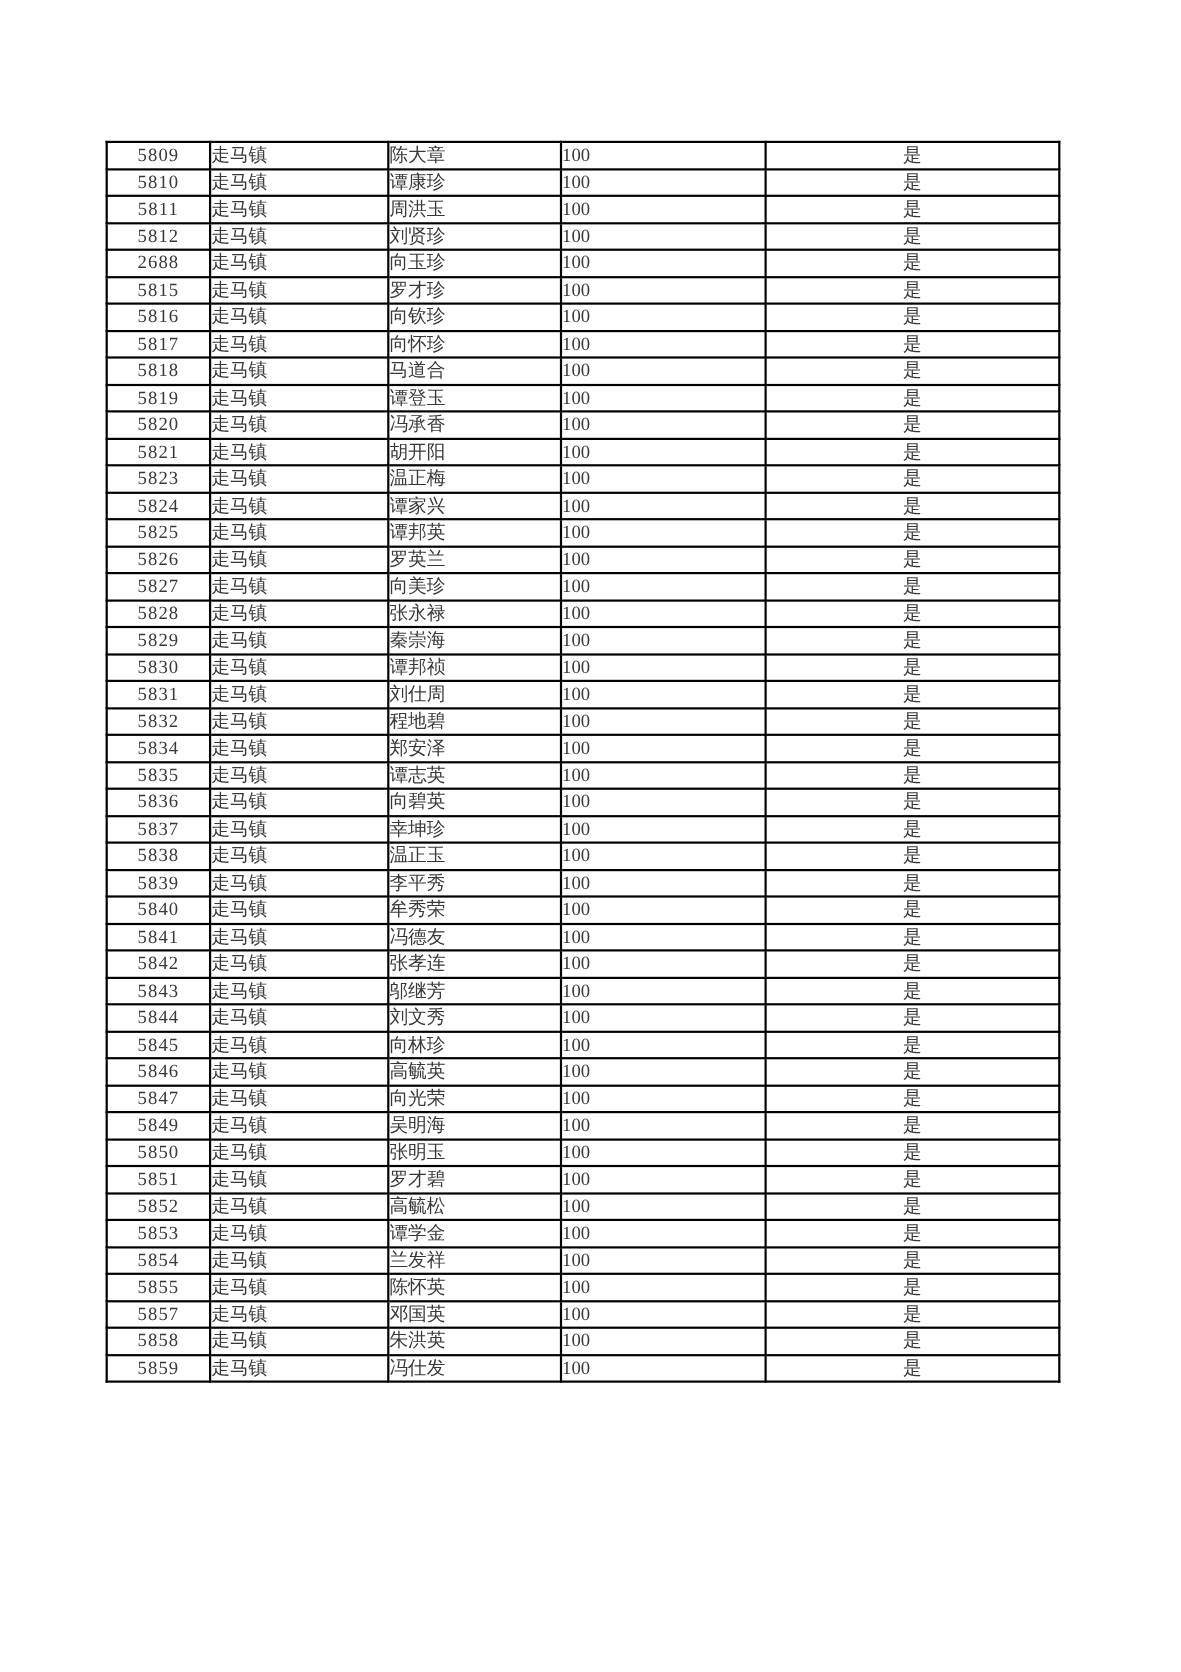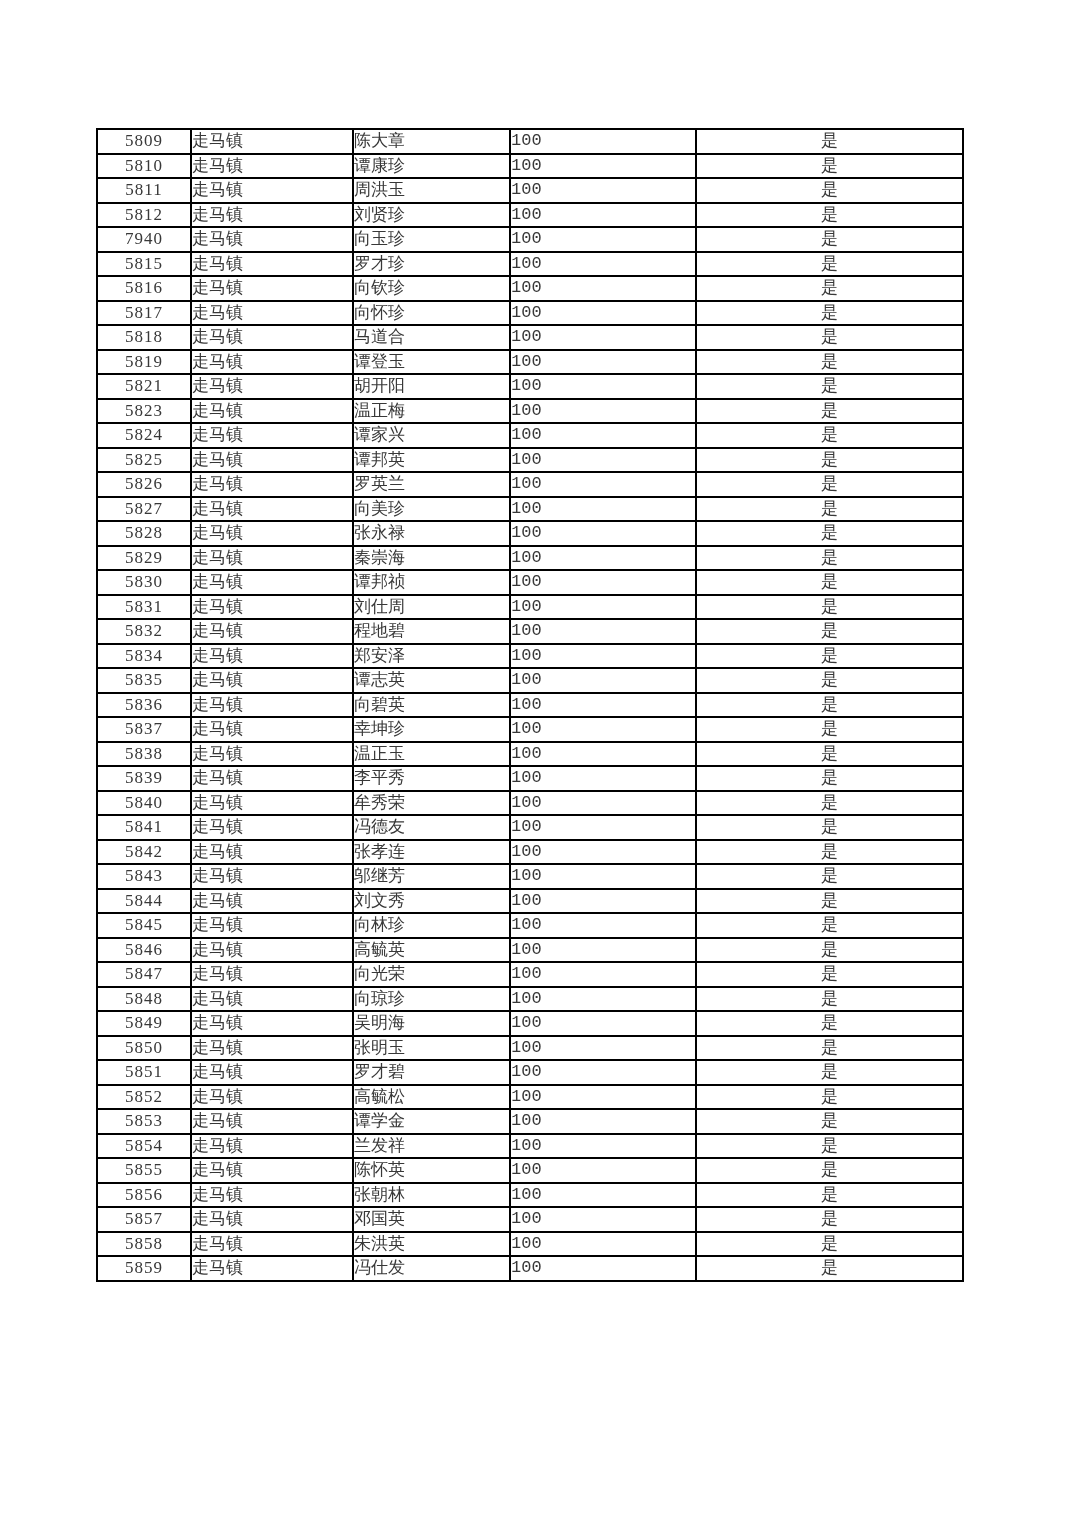--- a/index.html
+++ b/index.html
@@ -46,24 +46,23 @@
     letter-spacing: 1px;
   }
   td.c-town, td.c-name {
     text-align: left;
     padding-left: 6px;
     font-family: "Liberation Serif", serif;
   }
   td.c-score {
     text-align: left;
     padding-left: 4px;
-    font-family: Liberation Mono, monospace;
+    font-family: Liberation Serif, serif;
     font-size: 16px;
     color: #151515;
-    border-radius: 10px;
   }
   td.c-flag {
     text-align: center;
     font-family: "Liberation Serif", serif;
   }
 </style>
 </head>
 <body>
 
 <div class="page">
@@ -98,21 +97,21 @@
     <td class="c-flag">是</td>
   </tr>
         <tr>
     <td class="c-id">5812</td>
     <td class="c-town">走马镇</td>
     <td class="c-name">刘贤珍</td>
     <td class="c-score">100</td>
     <td class="c-flag">是</td>
   </tr>
         <tr>
-    <td class="c-id">7940</td>
+    <td class="c-id">2688</td>
     <td class="c-town">走马镇</td>
     <td class="c-name">向玉珍</td>
     <td class="c-score">100</td>
     <td class="c-flag">是</td>
   </tr>
         <tr>
     <td class="c-id">5815</td>
     <td class="c-town">走马镇</td>
     <td class="c-name">罗才珍</td>
     <td class="c-score">100</td>
@@ -140,20 +139,27 @@
     <td class="c-flag">是</td>
   </tr>
         <tr>
     <td class="c-id">5819</td>
     <td class="c-town">走马镇</td>
     <td class="c-name">谭登玉</td>
     <td class="c-score">100</td>
     <td class="c-flag">是</td>
   </tr>
         <tr>
+    <td class="c-id">5820</td>
+    <td class="c-town">走马镇</td>
+    <td class="c-name">冯承香</td>
+    <td class="c-score">100</td>
+    <td class="c-flag">是</td>
+  </tr>
+        <tr>
     <td class="c-id">5821</td>
     <td class="c-town">走马镇</td>
     <td class="c-name">胡开阳</td>
     <td class="c-score">100</td>
     <td class="c-flag">是</td>
   </tr>
         <tr>
     <td class="c-id">5823</td>
     <td class="c-town">走马镇</td>
     <td class="c-name">温正梅</td>
@@ -315,27 +321,20 @@
     <td class="c-flag">是</td>
   </tr>
         <tr>
     <td class="c-id">5847</td>
     <td class="c-town">走马镇</td>
     <td class="c-name">向光荣</td>
     <td class="c-score">100</td>
     <td class="c-flag">是</td>
   </tr>
         <tr>
-    <td class="c-id">5848</td>
-    <td class="c-town">走马镇</td>
-    <td class="c-name">向琼珍</td>
-    <td class="c-score">100</td>
-    <td class="c-flag">是</td>
-  </tr>
-        <tr>
     <td class="c-id">5849</td>
     <td class="c-town">走马镇</td>
     <td class="c-name">吴明海</td>
     <td class="c-score">100</td>
     <td class="c-flag">是</td>
   </tr>
         <tr>
     <td class="c-id">5850</td>
     <td class="c-town">走马镇</td>
     <td class="c-name">张明玉</td>
@@ -367,27 +366,20 @@
     <td class="c-id">5854</td>
     <td class="c-town">走马镇</td>
     <td class="c-name">兰发祥</td>
     <td class="c-score">100</td>
     <td class="c-flag">是</td>
   </tr>
         <tr>
     <td class="c-id">5855</td>
     <td class="c-town">走马镇</td>
     <td class="c-name">陈怀英</td>
-    <td class="c-score">100</td>
-    <td class="c-flag">是</td>
-  </tr>
-        <tr>
-    <td class="c-id">5856</td>
-    <td class="c-town">走马镇</td>
-    <td class="c-name">张朝林</td>
     <td class="c-score">100</td>
     <td class="c-flag">是</td>
   </tr>
         <tr>
     <td class="c-id">5857</td>
     <td class="c-town">走马镇</td>
     <td class="c-name">邓国英</td>
     <td class="c-score">100</td>
     <td class="c-flag">是</td>
   </tr>

